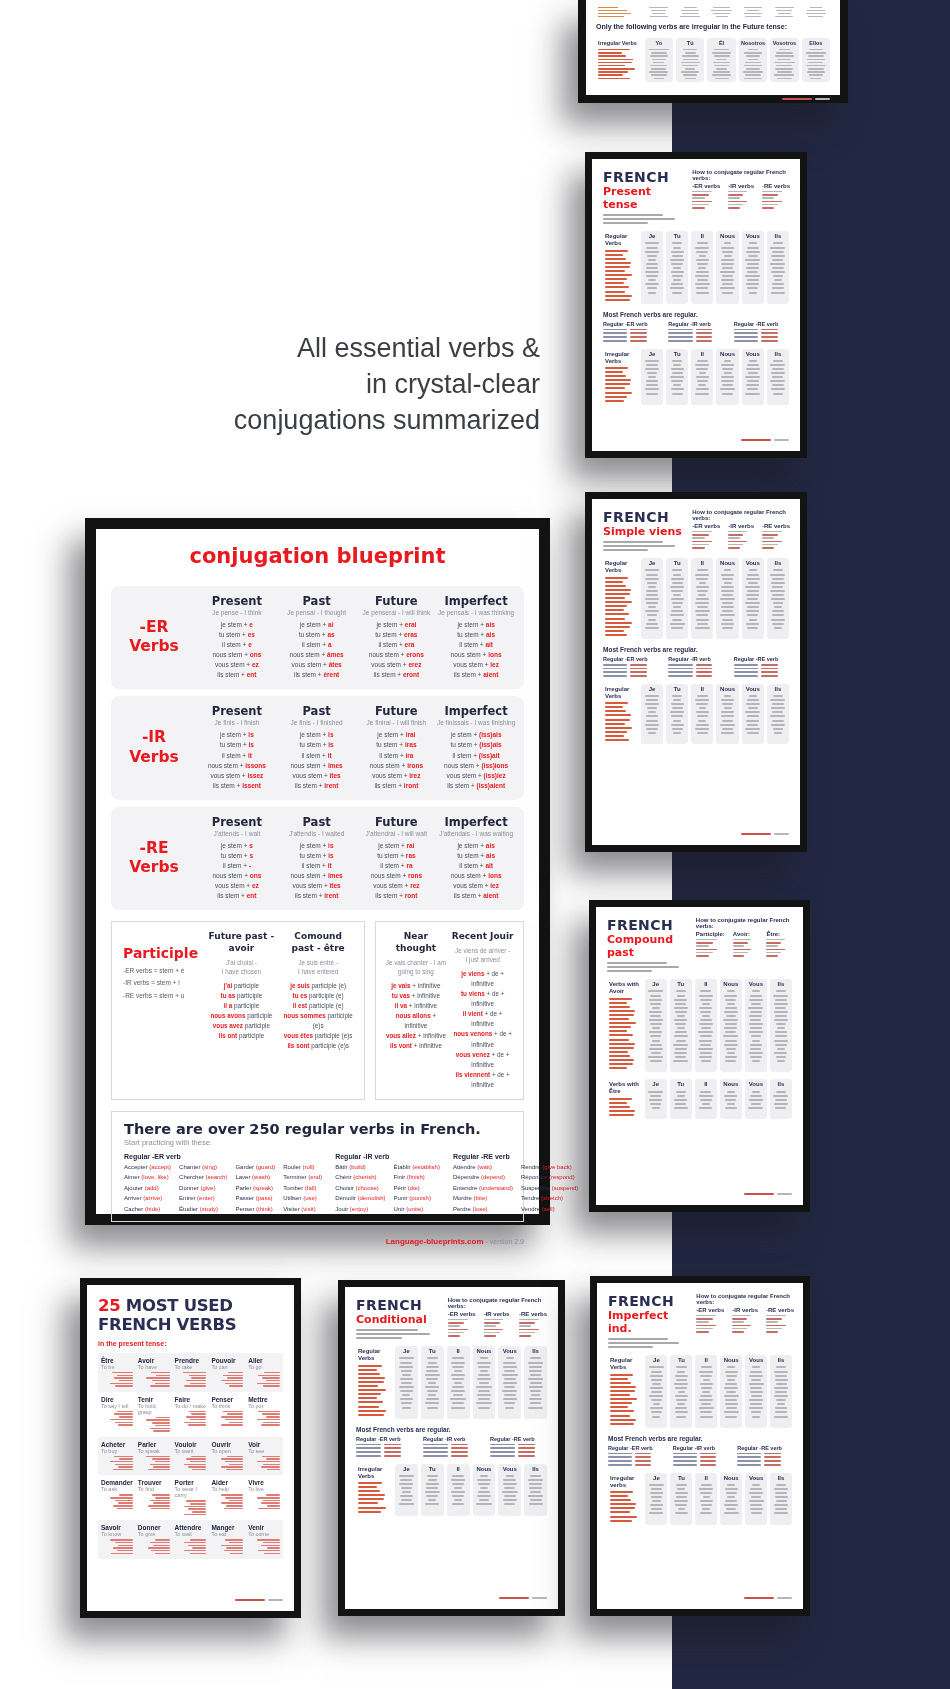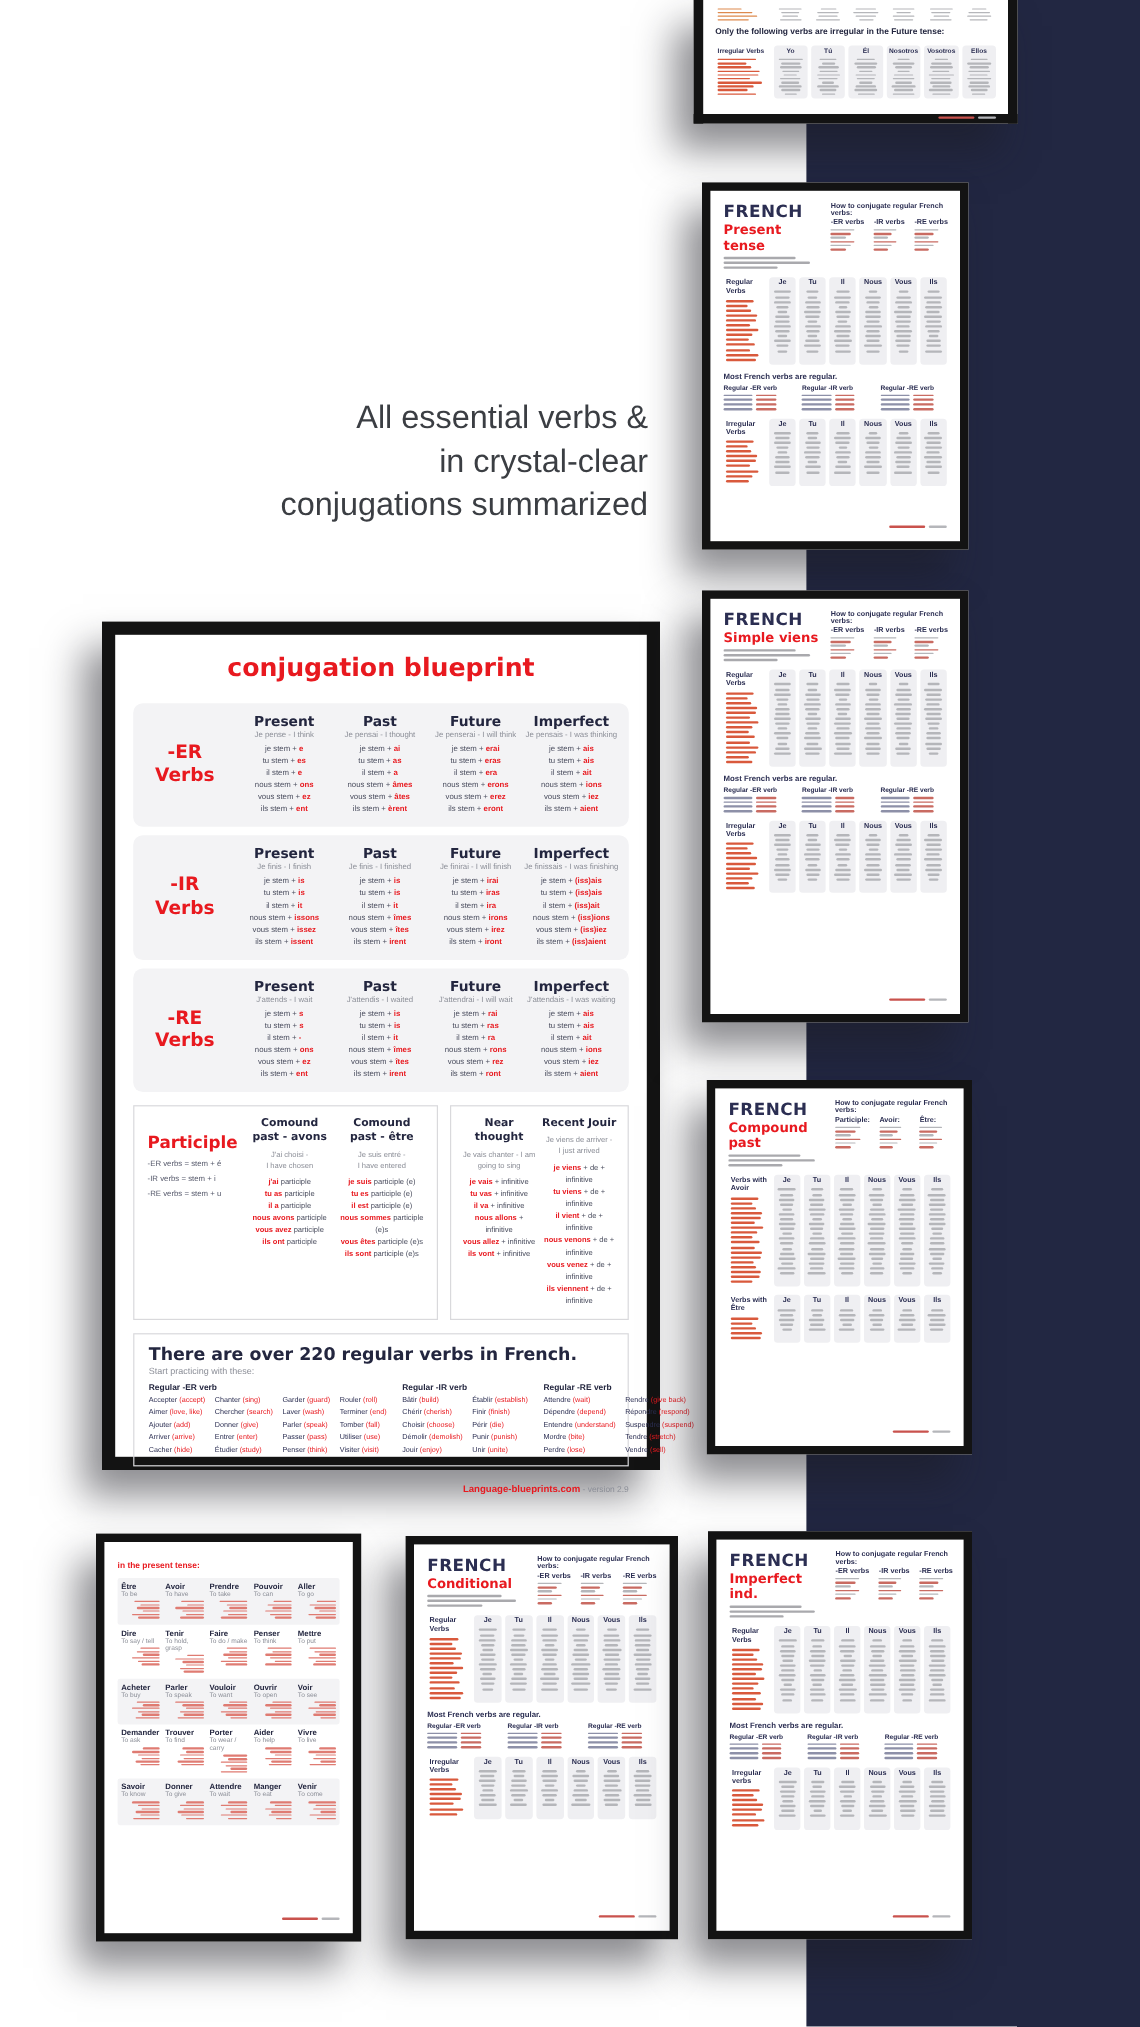--- a/index.html
+++ b/index.html
@@ -416,21 +416,21 @@
         <div class="bp-box bp-box-left">
           <div class="bp-part-label">
             <div class="bp-part-title">Participle</div>
             <div class="bp-rules">
               <div>-ER verbs = stem + é</div>
               <div>-IR verbs = stem + i</div>
               <div>-RE verbs = stem + u</div>
             </div>
           </div>
           <div class="bp-pcol">
-            <div class="bp-pcol-h">Comound past - avons</div>
+            <div class="bp-pcol-h">Future past - avoir</div>
             <div class="bp-pcol-ex">
               <div>J'ai choisi -</div>
               <div>I have chosen</div>
             </div>
             <div class="pline"><span class="v">j'ai</span> <span class="r">participle</span></div>
             <div class="pline"><span class="v">tu as</span> <span class="r">participle</span></div>
             <div class="pline"><span class="v">il a</span> <span class="r">participle</span></div>
             <div class="pline"><span class="v">nous avons</span> <span class="r">participle</span></div>
             <div class="pline"><span class="v">vous avez</span> <span class="r">participle</span></div>
             <div class="pline"><span class="v">ils ont</span> <span class="r">participle</span></div>
@@ -472,21 +472,21 @@
             <div class="pline"><span class="v">je viens</span> <span class="r">+ de + infinitive</span></div>
             <div class="pline"><span class="v">tu viens</span> <span class="r">+ de + infinitive</span></div>
             <div class="pline"><span class="v">il vient</span> <span class="r">+ de + infinitive</span></div>
             <div class="pline"><span class="v">nous venons</span> <span class="r">+ de + infinitive</span></div>
             <div class="pline"><span class="v">vous venez</span> <span class="r">+ de + infinitive</span></div>
             <div class="pline"><span class="v">ils viennent</span> <span class="r">+ de + infinitive</span></div>
           </div>
         </div>
       </div>
     <div class="bp-practice">
-      <div class="bp-pr-h">There are over 220 regular verbs in French.</div>
+      <div class="bp-pr-h">There are over 250 regular verbs in French.</div>
       <div class="bp-pr-sub">Start practicing with these:</div>
       <div class="bp-pr-groups" id="bp-groups">
           <div class="bp-pr-group">
             <div class="bp-pr-label">Regular -ER verb</div>
             <div class="bp-pr-cols">
               <div class="bp-pr-col">
                 <div class="pv"><span class="pv-n">Accepter</span> <span class="pv-t">(accept)</span></div>
                 <div class="pv"><span class="pv-n">Aimer</span> <span class="pv-t">(love, like)</span></div>
                 <div class="pv"><span class="pv-n">Ajouter</span> <span class="pv-t">(add)</span></div>
                 <div class="pv"><span class="pv-n">Arriver</span> <span class="pv-t">(arrive)</span></div>
@@ -2047,20 +2047,24 @@
           <i class="b" style="width: 61%; background: rgb(181, 182, 186);"></i>
           <i class="b" style="width: 82%; background: rgb(181, 182, 186);"></i>
           <i class="b" style="width: 64%; background: rgb(181, 182, 186);"></i>
           <i class="b" style="width: 74%; background: rgb(181, 182, 186);"></i>
         </div>
       </div>
       <div class="mp-footer"><i class="b" style="width: 30px; background: rgb(201, 82, 77);"></i><i class="b" style="width: 15px; background: rgb(181, 182, 186);"></i></div>
     </div>
 
   <div class="poster verbs-poster">
+    <div class="vp-title">
+      <span class="vp-num">25</span><span> MOST USED</span>
+      <div>FRENCH VERBS</div>
+    </div>
     <div class="vp-sub">in the present tense:</div>
     <div class="vp-grid" id="vp-grid">
         <div class="vp-row">
           <div class="vp-cell">
             <div class="vp-name">Être</div>
             <div class="vp-mean">To be</div>
             <div class="vp-conj">
               <i class="b" style="width: 67%; background: rgb(223, 123, 114); height: 1.4px;"></i>
               <i class="b" style="width: 49%; background: rgb(223, 123, 114); height: 1.4px;"></i>
               <i class="b" style="width: 59%; background: rgb(223, 123, 114); height: 1.4px;"></i>

